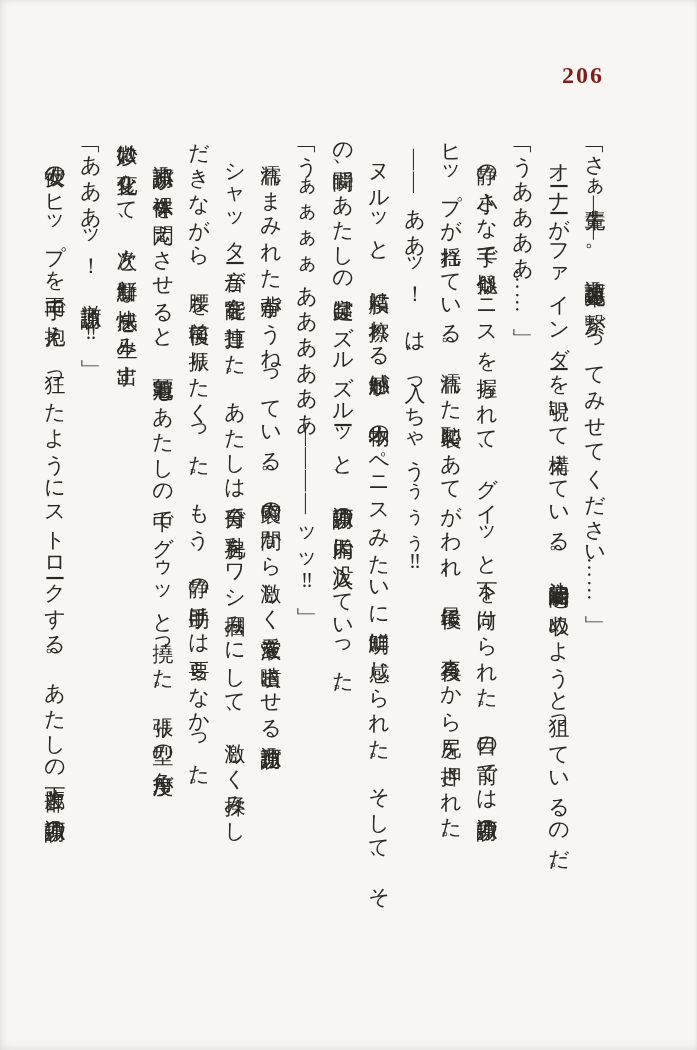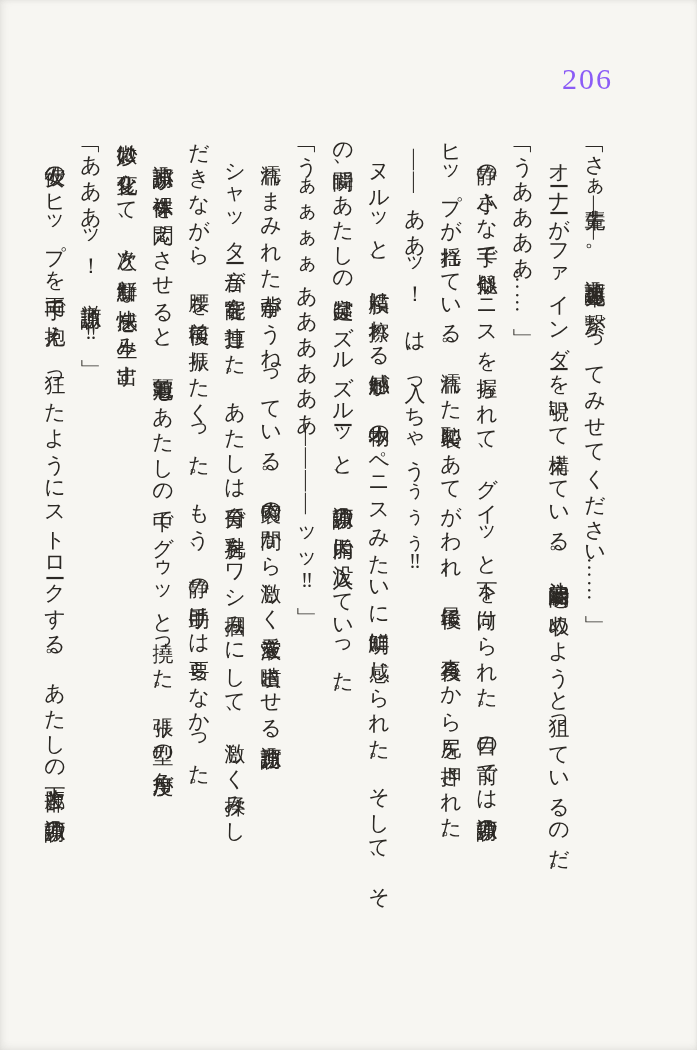--- a/index.html
+++ b/index.html
@@ -19,23 +19,24 @@
       inset 3px 0 8px rgba(0,0,0,0.05),
       inset -1px 0 3px rgba(0,0,0,0.03),
       inset 0 -3px 8px rgba(0,0,0,0.04),
       inset 0 2px 4px rgba(0,0,0,0.02);
     font-family: "Liberation Serif", "DejaVu Serif", serif;
   }
   .page-number {
     position: absolute;
     left: 562px;
     top: 62px;
-    font-size: 30px;
+    font-size: 24px;
     letter-spacing: 2px;
-    color: #8b5cf6;
+    color: #7f1d1d;
+    font-weight: bold;
   }
   .text-block {
     position: absolute;
     top: 128px;
     right: 84px;
     height: 908px;
     writing-mode: vertical-rl;
     text-orientation: mixed;
     font-size: 21px;
     letter-spacing: 1.7px;

